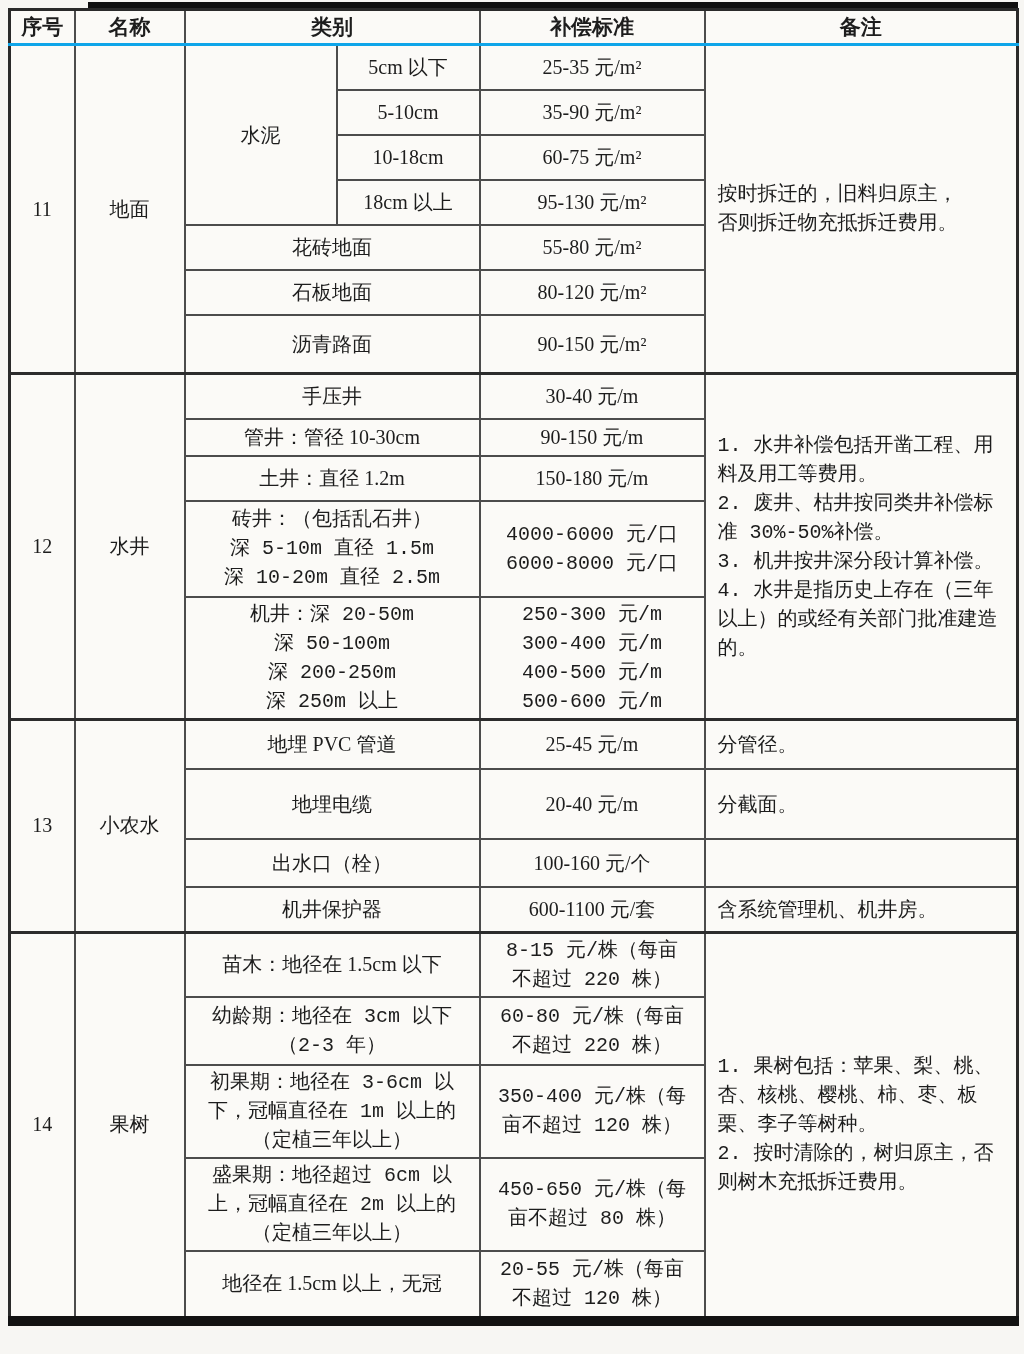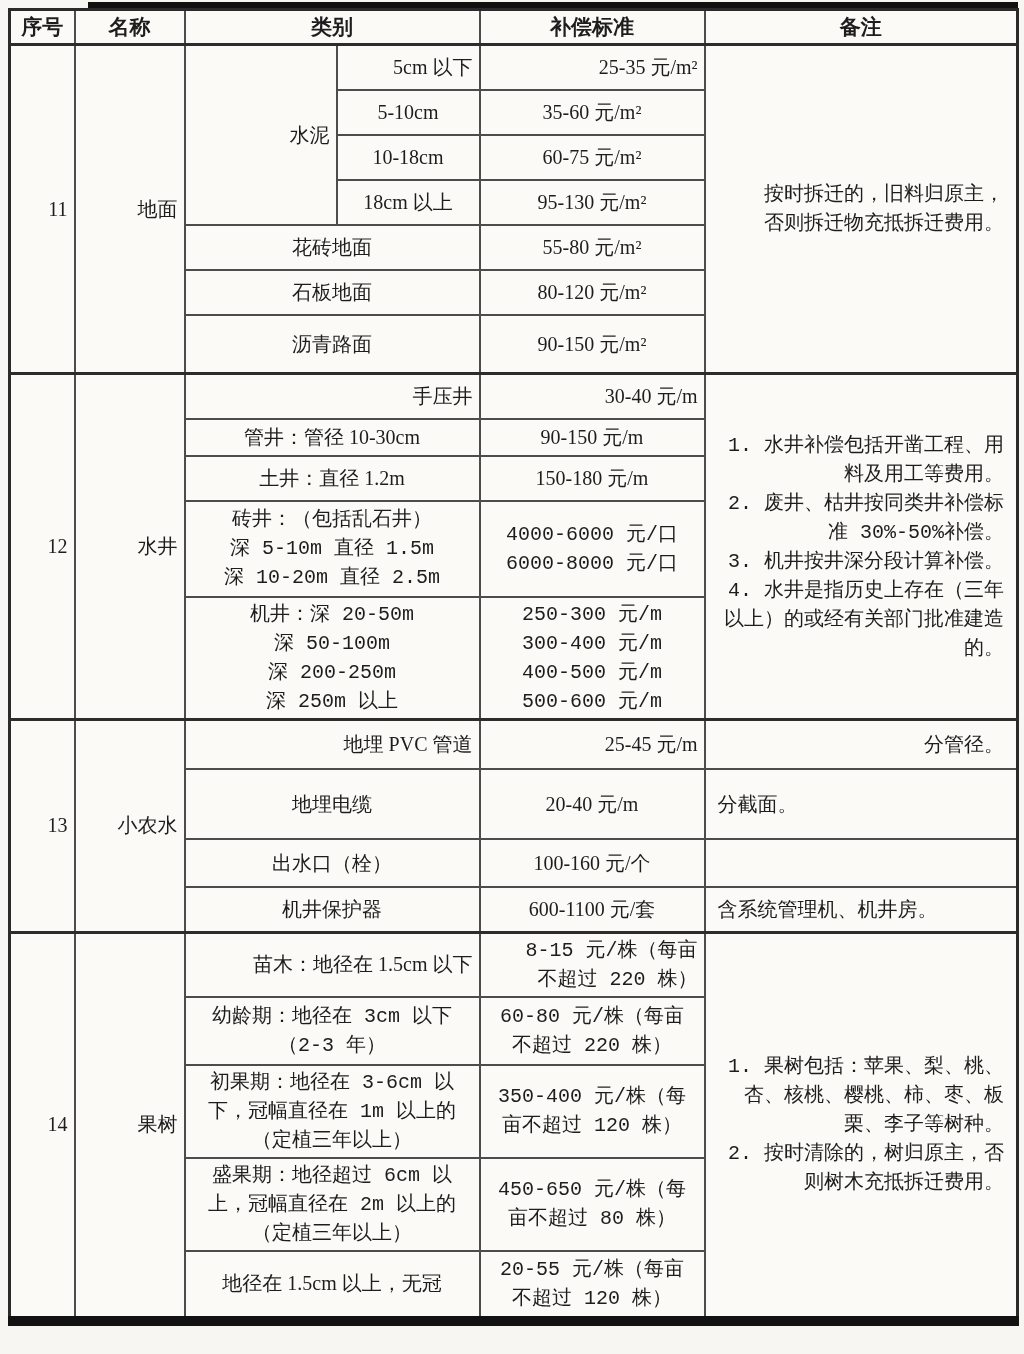--- a/index.html
+++ b/index.html
@@ -26,24 +26,24 @@
     line-height:1.45;
     text-align:center;
     vertical-align:middle;
     padding:2px 6px;
     overflow:hidden;
   }
   .comp th {
     font-size:21px;
     font-weight:bold;
     height:30px;
-    border-bottom:1px solid #0ea5e9;
+    border-bottom:3px solid #0ea5e9;
     padding:1px 4px;
   }
-  tr.sec > td { border-top:3px solid #2c2c2c;text-align:right; }
+  tr.sec > td { border-top:3px solid #2c2c2c; }
   td.remark {
     text-align:left;
     padding:4px 12px;
   }
   .pre { white-space:pre-line;font-family:Liberation Mono, monospace; }
   
   .topbar {
     position:absolute; left:88px; top:2px;
     width:930px; height:9px;
     background:#101010;
@@ -78,21 +78,21 @@
       <td rowspan="7">11</td>
       <td rowspan="7">地面</td>
       <td rowspan="4">水泥</td>
       <td>5cm 以下</td>
       <td>25-35 元/m²</td>
       <td rowspan="7" class="remark pre">按时拆迁的，旧料归原主，
 否则拆迁物充抵拆迁费用。</td>
     </tr>
     <tr style="height:45px">
       <td>5-10cm</td>
-      <td>35-60 元/m²</td>
+      <td>35-90 元/m²</td>
     </tr>
     <tr style="height:45px">
       <td>10-18cm</td>
       <td>60-75 元/m²</td>
     </tr>
     <tr style="height:45px">
       <td>18cm 以上</td>
       <td>95-130 元/m²</td>
     </tr>
     <tr style="height:45px">

